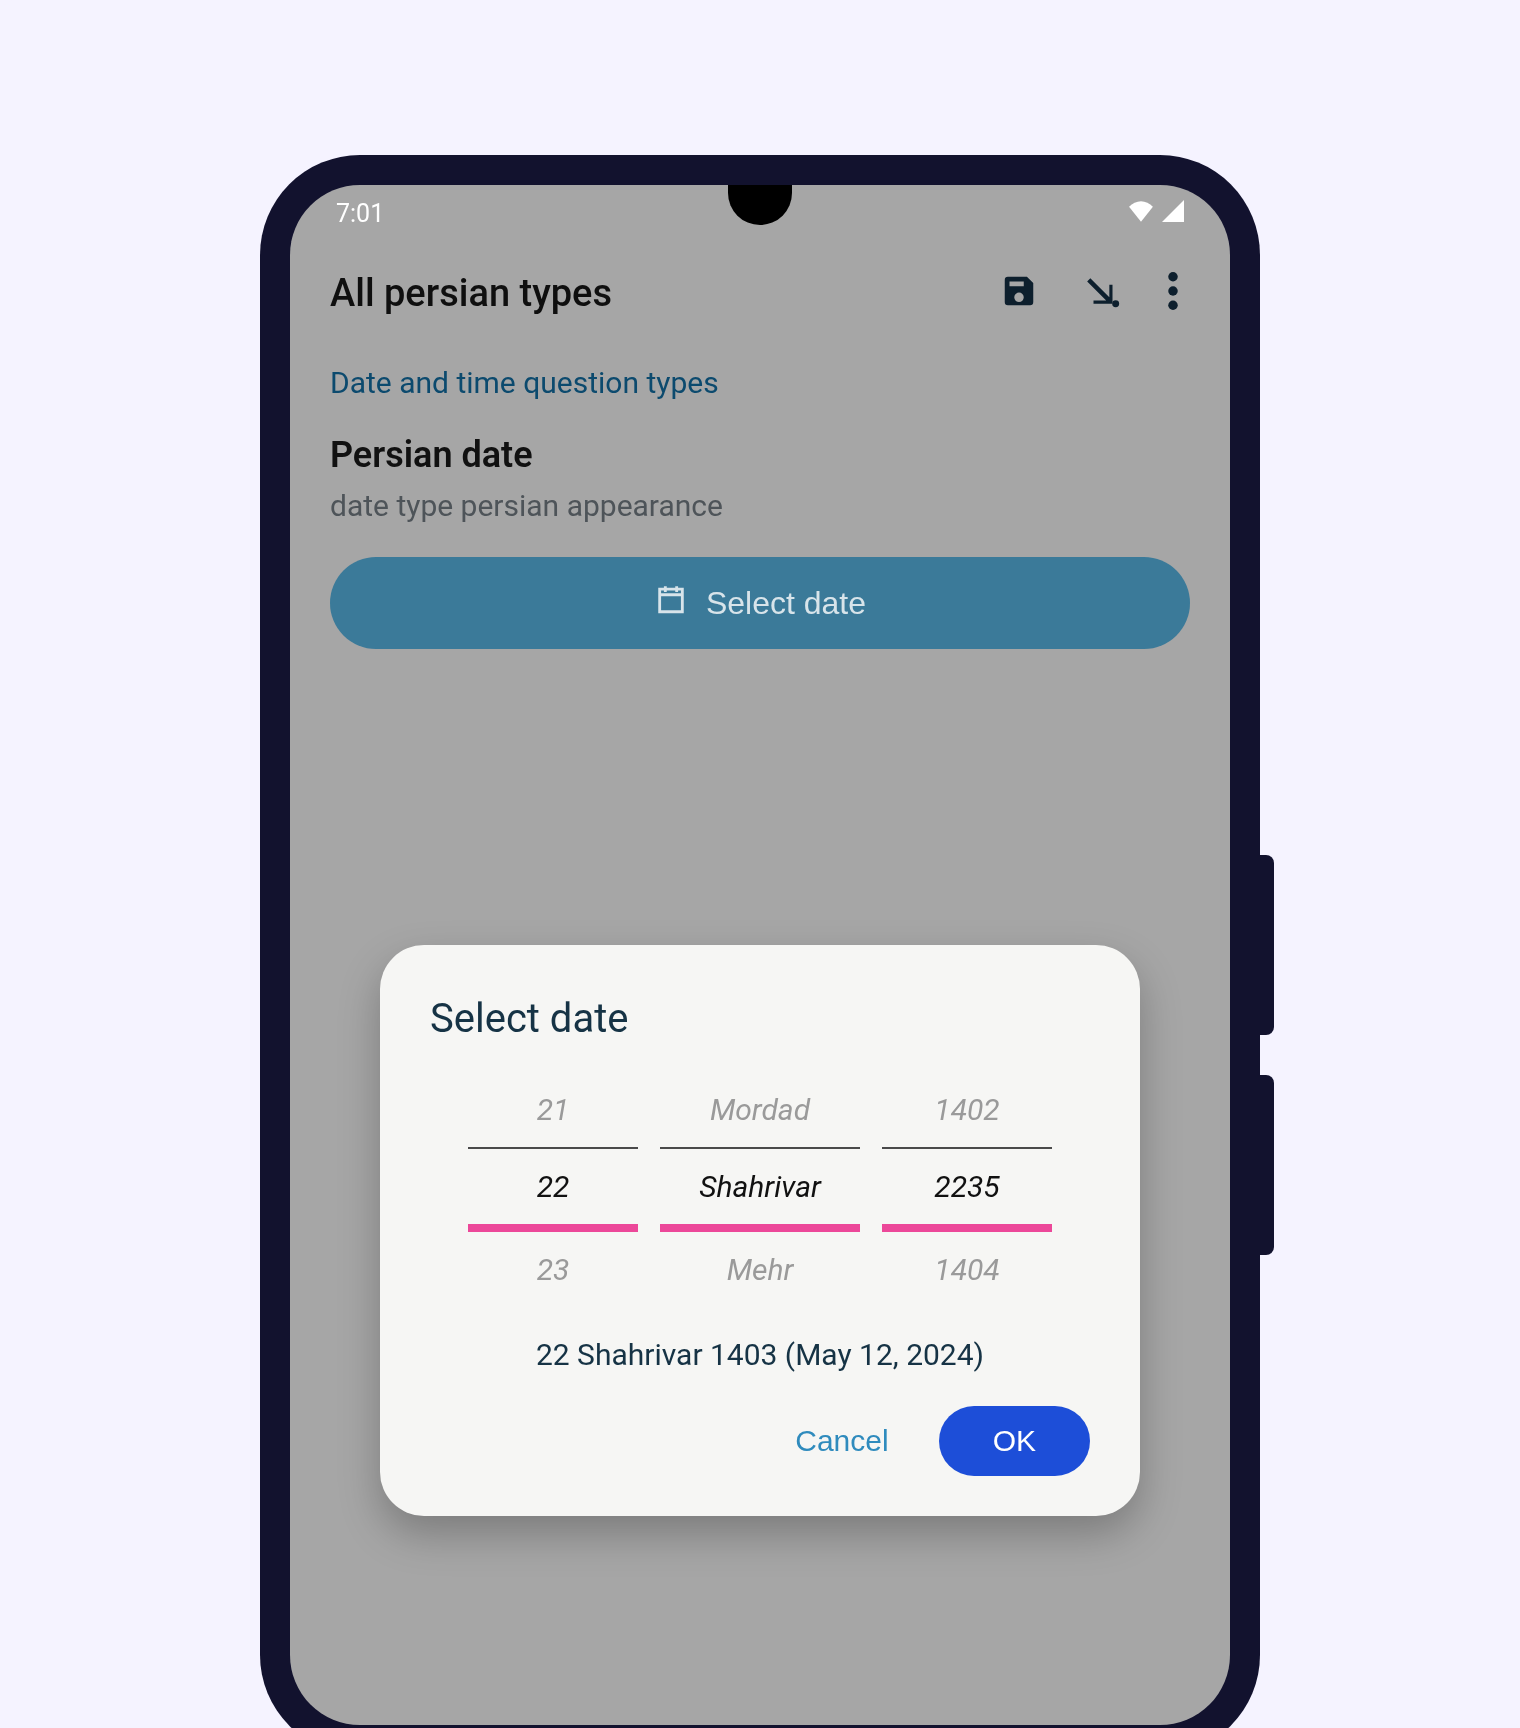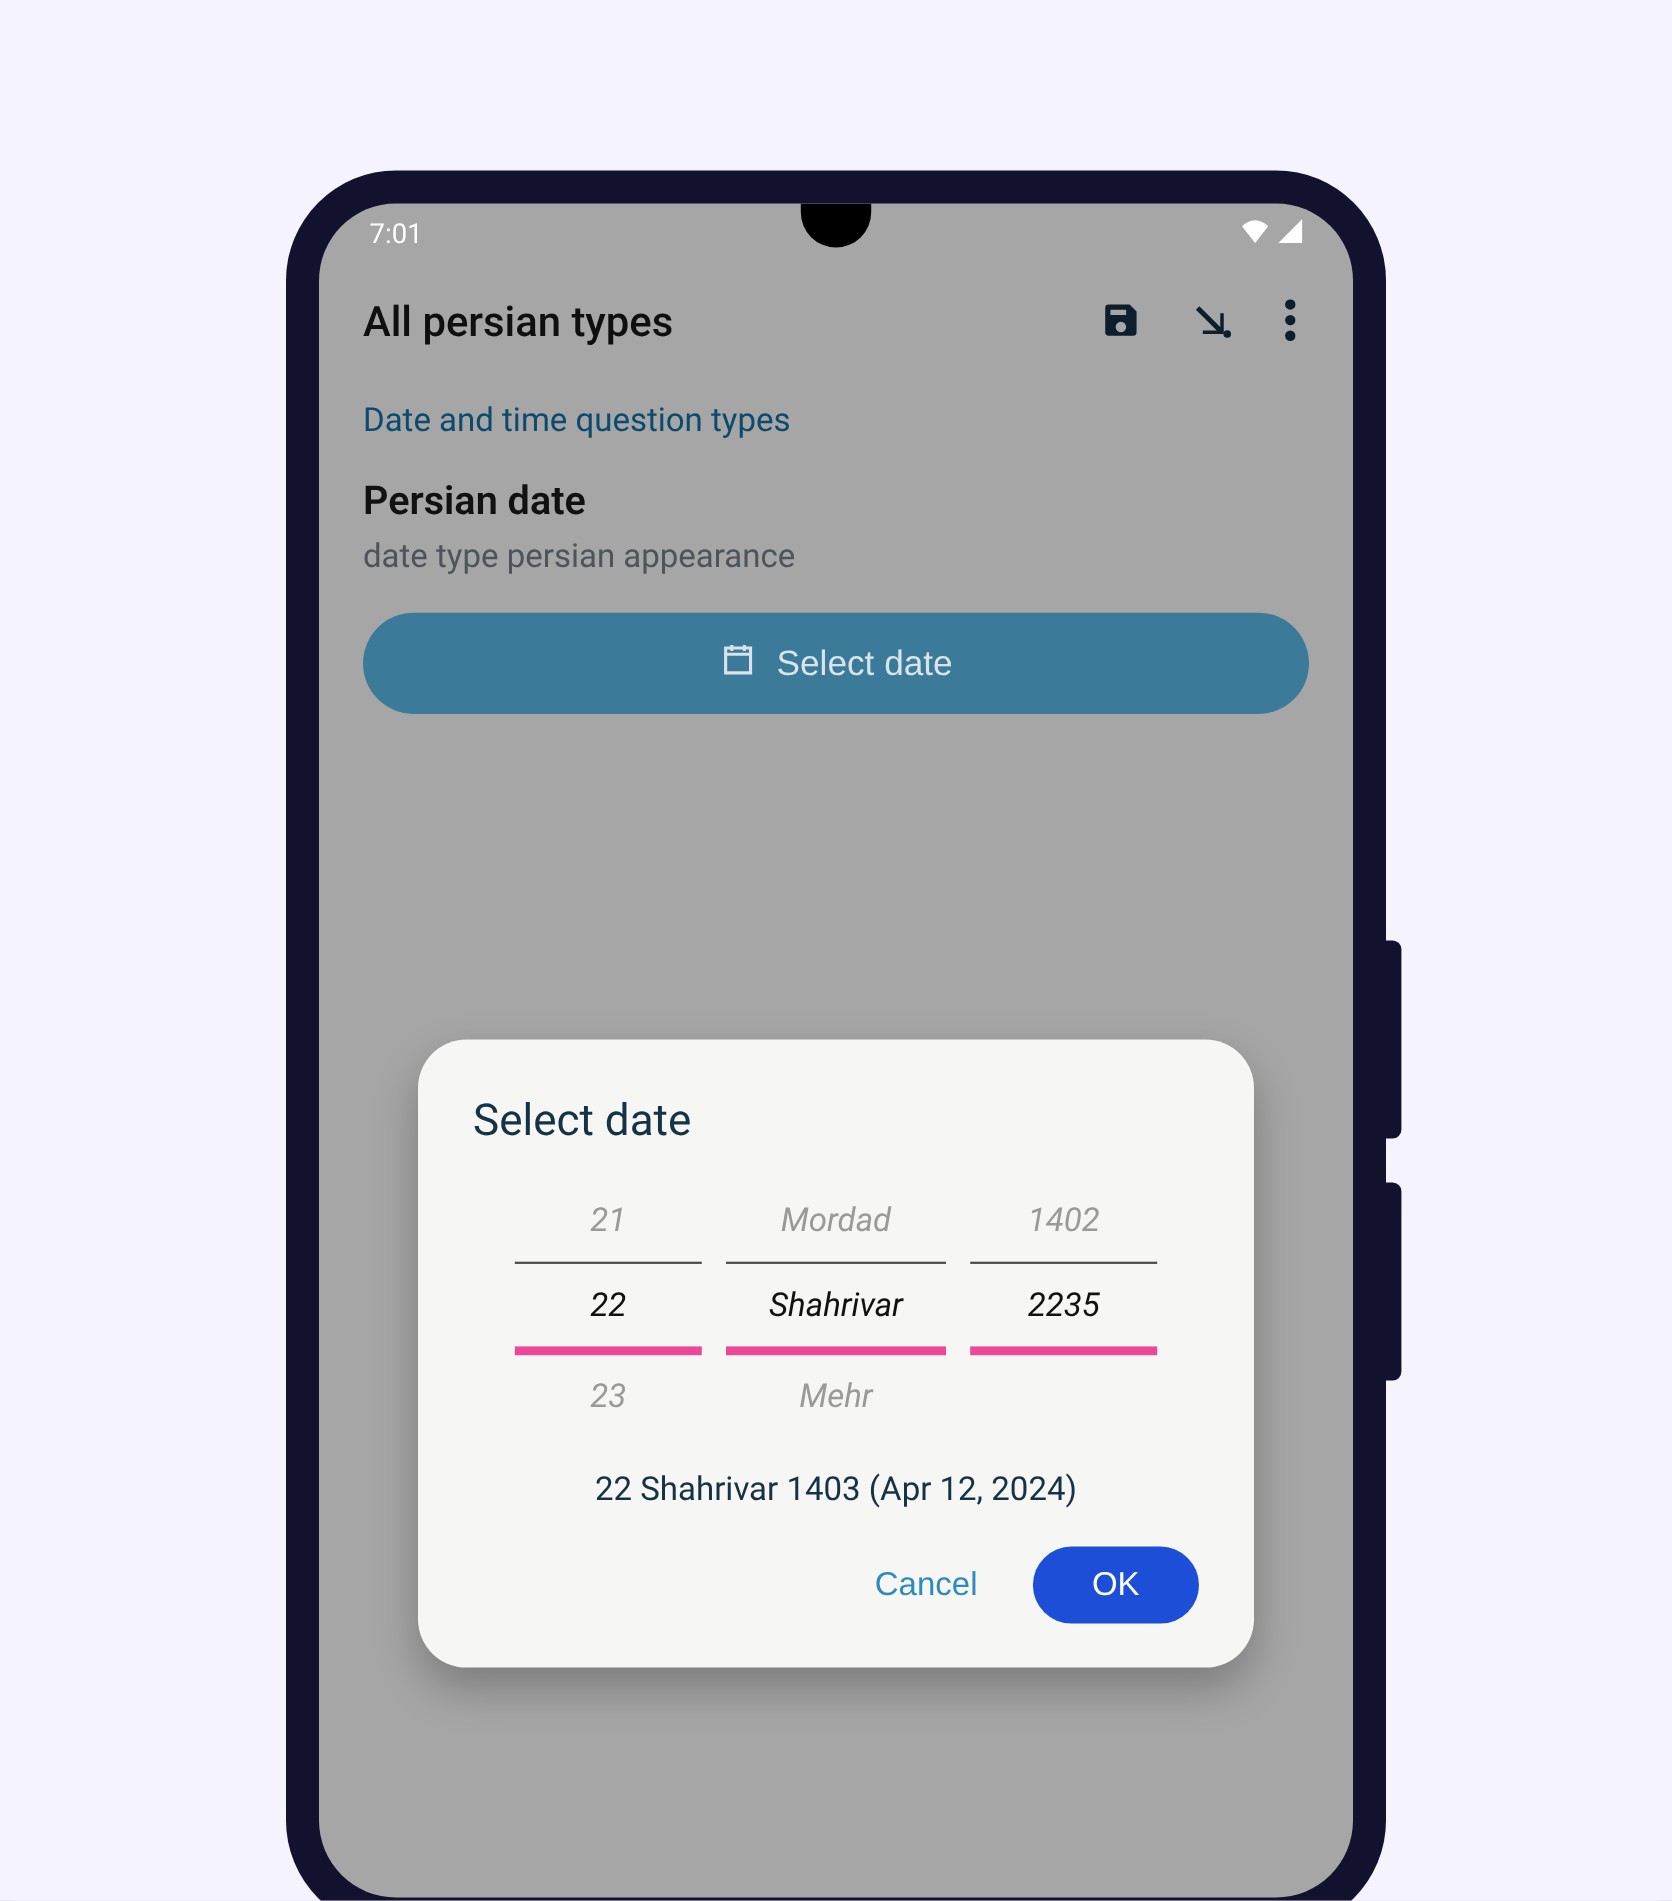--- a/index.html
+++ b/index.html
@@ -262,24 +262,25 @@
             <div class="val faded">23</div>
           </div>
           <div class="spinner month">
             <div class="val faded">Mordad</div>
             <div class="val current">Shahrivar</div>
             <div class="val faded">Mehr</div>
           </div>
           <div class="spinner">
             <div class="val faded">1402</div>
             <div class="val current">2235</div>
+            <div class="val faded">1404</div>
           </div>
         </div>
 
-        <div class="selected-line">22 Shahrivar 1403 (Apr 12, 2024)</div>
+        <div class="selected-line">22 Shahrivar 1403 (May 12, 2024)</div>
 
         <div class="dialog-actions">
           <button class="btn-cancel">Cancel</button>
           <button class="btn-ok">OK</button>
         </div>
       </div>
 
     </div>
   </div>
 </div>

